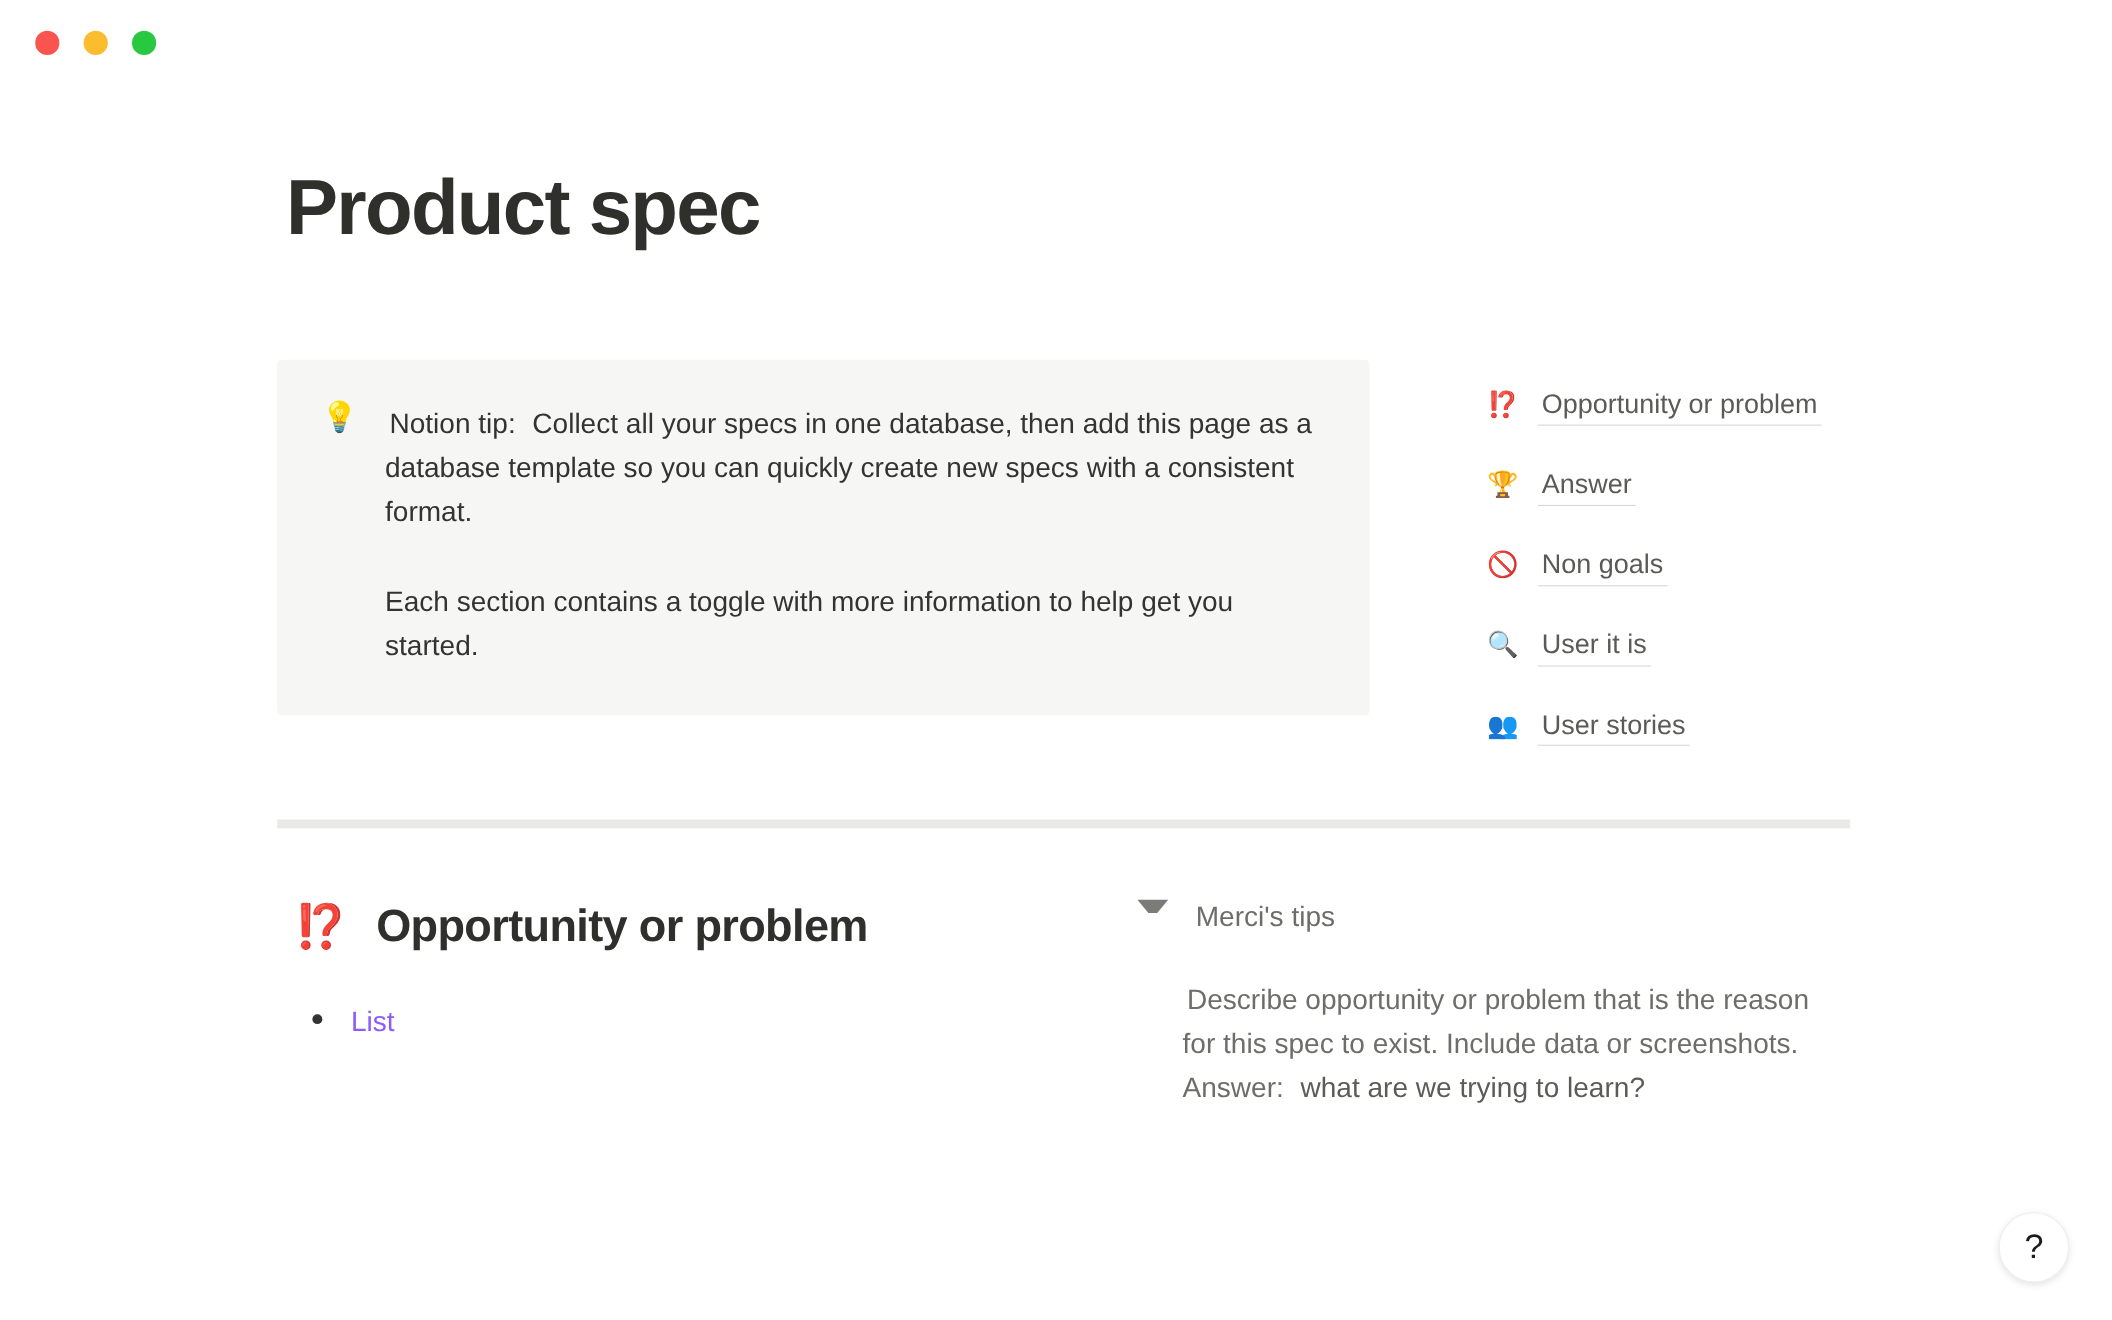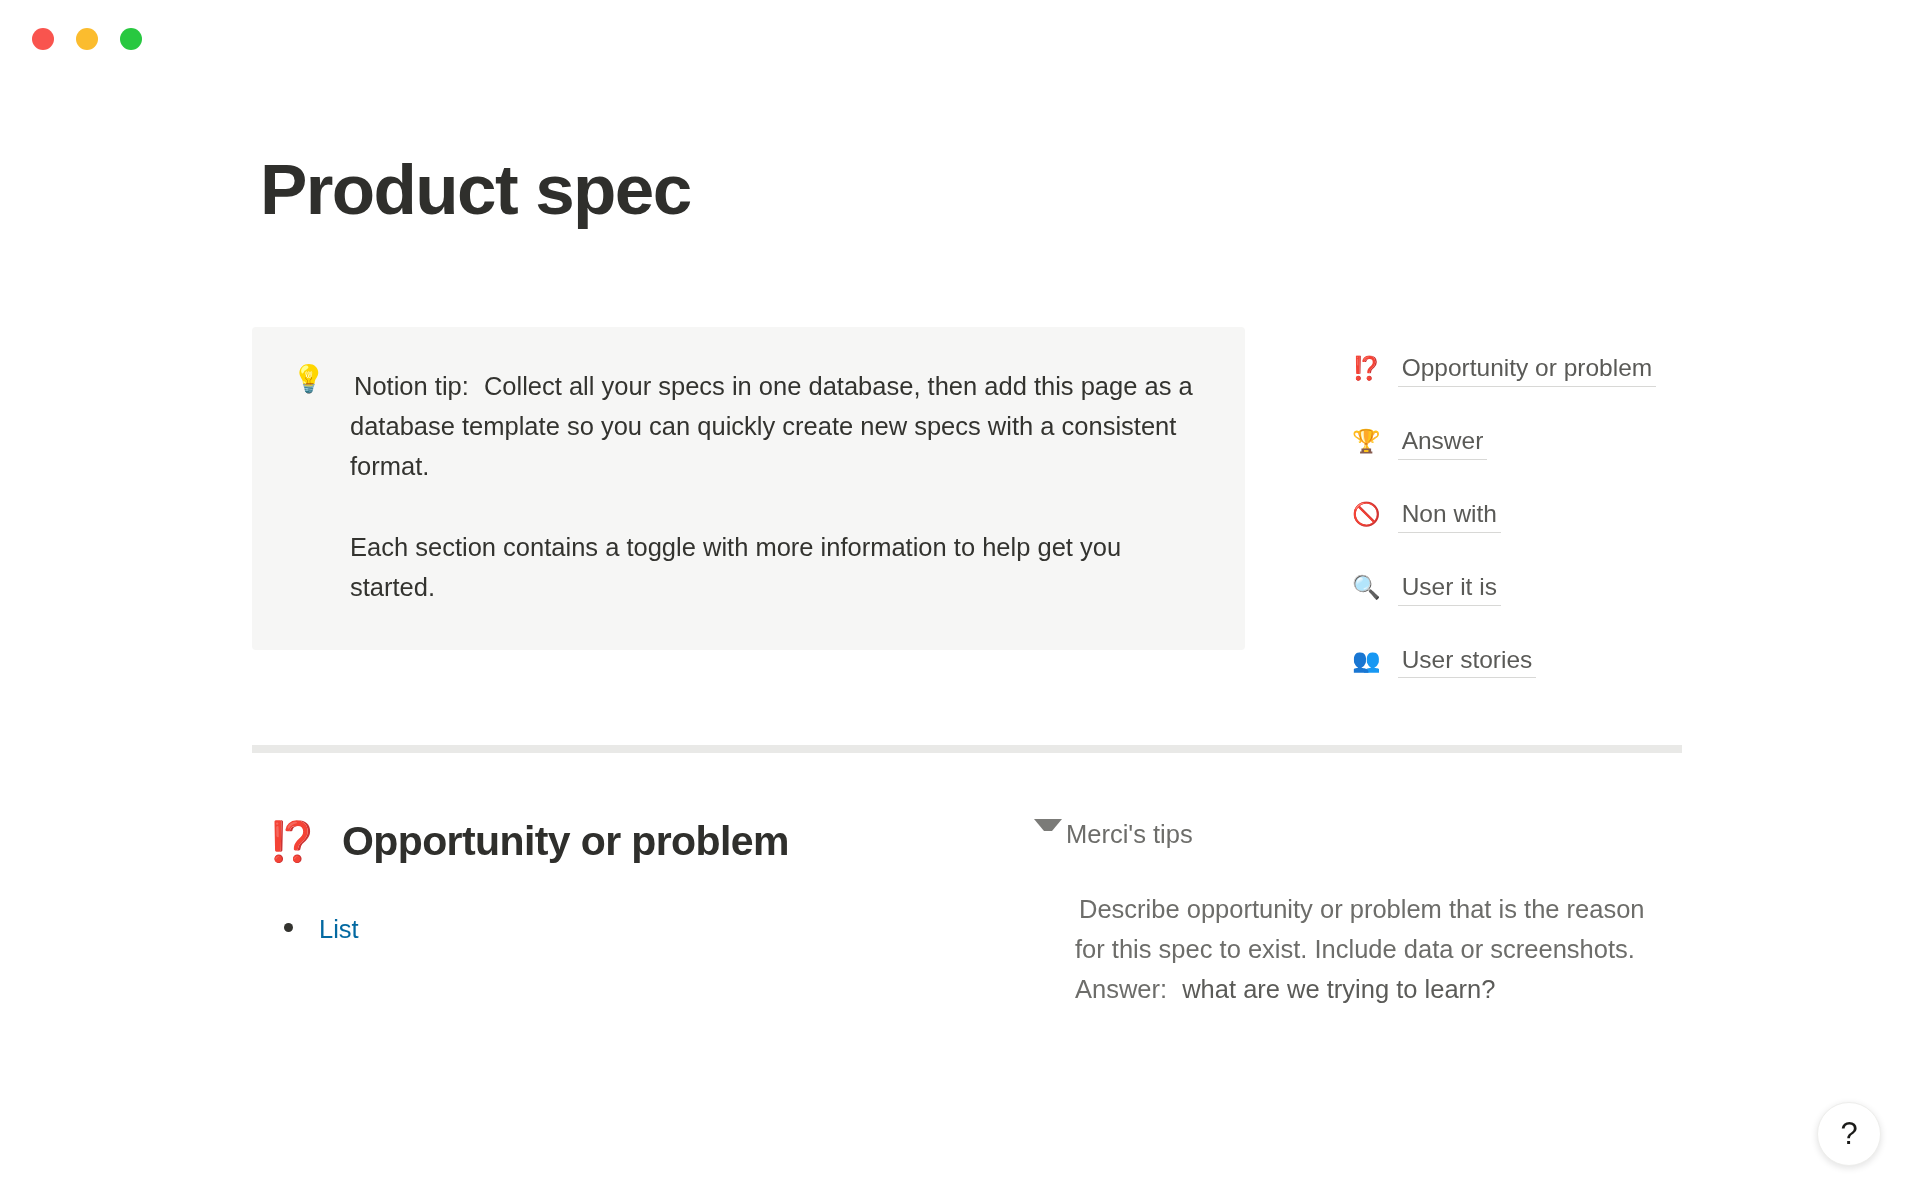--- a/index.html
+++ b/index.html
@@ -179,32 +179,33 @@
   }
   .bullet-dot {
     width: 9px;
     height: 9px;
     border-radius: 50%;
     background: #33332f;
     flex: 0 0 auto;
     position: relative;
     top: -6px;
   }
-  .bullet-text { color: #0369a1; }
+  .bullet-text { color: #8b5cf6; }
 
   
   .section-right {
     position: absolute;
     left: 770px;
     top: 0;
     width: 620px;
   }
   .toggle-head {
     display: flex;
     align-items: baseline;
+    gap: 21px;
     cursor: pointer;
   }
   .toggle-arrow {
     flex: 0 0 auto;
     width: 0;
     height: 0;
     border-left: 10px solid transparent;
     border-right: 10px solid transparent;
     border-top: 12px solid #7b7b78;
     position: relative;
@@ -274,21 +275,21 @@
       <div class="toc-item">
         <span class="toc-emoji">⁉️</span>
         <span class="toc-label">Opportunity or problem</span>
       </div>
       <div class="toc-item">
         <span class="toc-emoji">🏆</span>
         <span class="toc-label">Answer</span>
       </div>
       <div class="toc-item">
         <span class="toc-emoji">🚫</span>
-        <span class="toc-label">Non with</span>
+        <span class="toc-label">Non goals</span>
       </div>
       <div class="toc-item">
         <span class="toc-emoji">🔍</span>
         <span class="toc-label">User it is</span>
       </div>
       <div class="toc-item">
         <span class="toc-emoji">👥</span>
         <span class="toc-label">User stories</span>
       </div>
     </nav>

